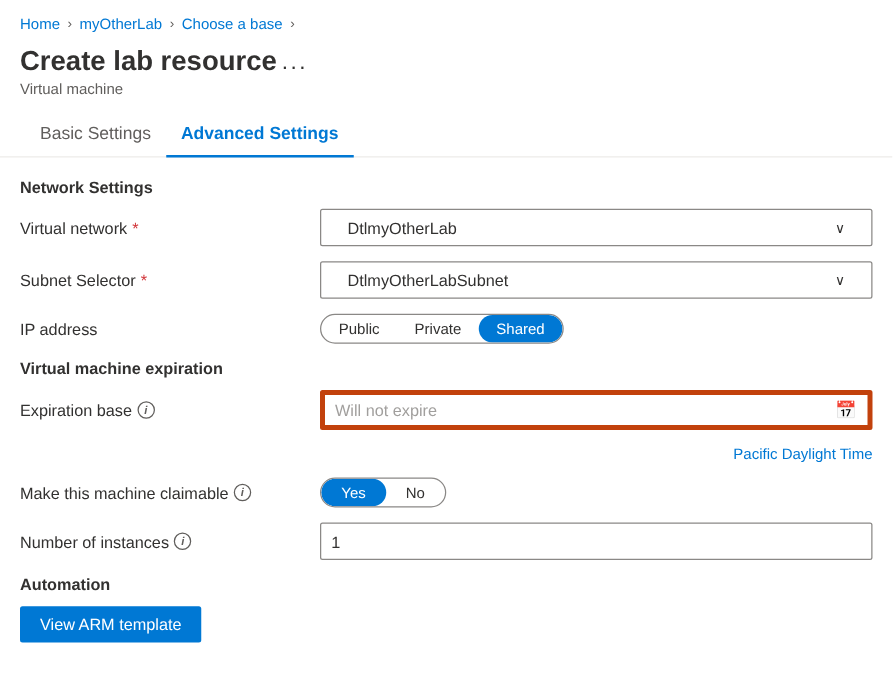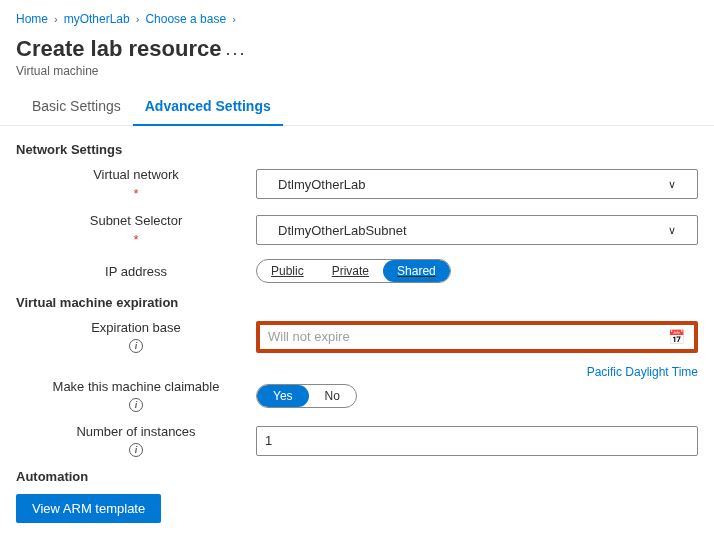--- a/index.html
+++ b/index.html
@@ -95,21 +95,20 @@
       margin-bottom: 12px;
     }
     .form-label {
       width: 240px;
       min-width: 240px;
       font-size: 13px;
       color: #323130;
       display: flex;
       align-items: center;
       gap: 4px;
-      flex-direction: column;
     }
     .required-star {
       color: #d13438;
     }
     .info-icon {
       display: inline-flex;
       align-items: center;
       justify-content: center;
       width: 14px;
       height: 14px;
@@ -141,21 +140,20 @@
       color: #323130;
     }
 
     .ip-selector {
       display: flex;
       border: 1px solid #8a8886;
       border-radius: 14px;
       overflow: hidden;
       background: #fff;
       width: fit-content;
-      text-decoration: underline;
     }
     .ip-option {
       padding: 4px 14px;
       font-size: 12px;
       cursor: pointer;
       border-radius: 14px;
       color: #323130;
       background: transparent;
     }
     .ip-option.selected {
@@ -201,20 +199,21 @@
       color: #a19f9d;
       display: flex;
       align-items: center;
     }
 
     .timezone-row {
       display: flex;
       justify-content: flex-end;
       color: #0078d4;
       font-size: 12px;
+      margin-bottom: 12px;
     }
 
     .yes-no-toggle {
       display: flex;
       border-radius: 14px;
       overflow: hidden;
       background: #fff;
       border: 1px solid #8a8886;
       width: fit-content;
     }

